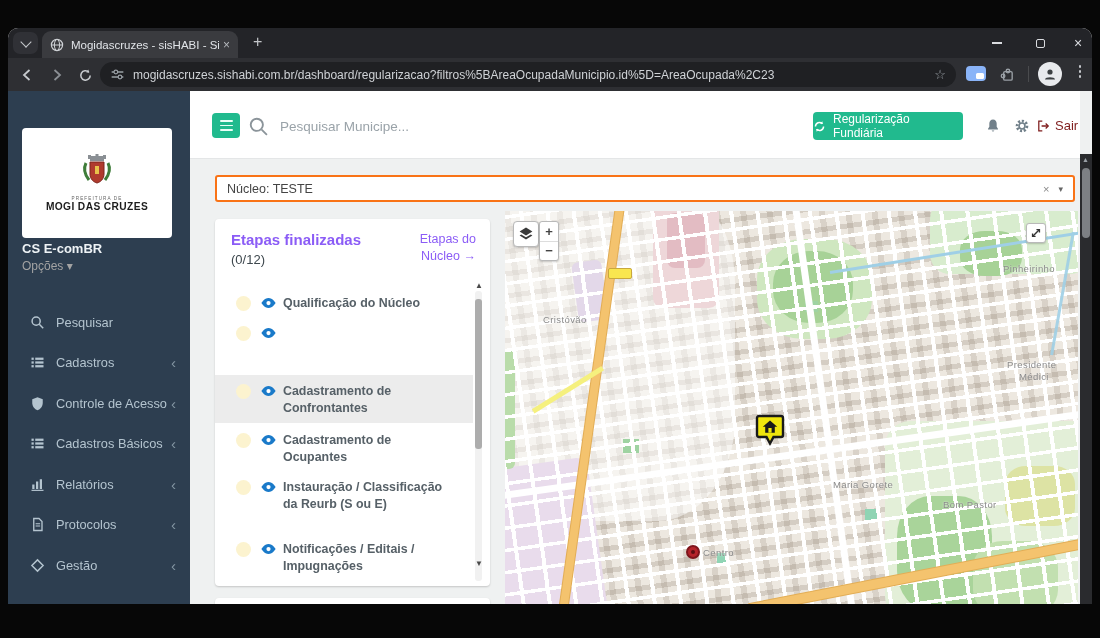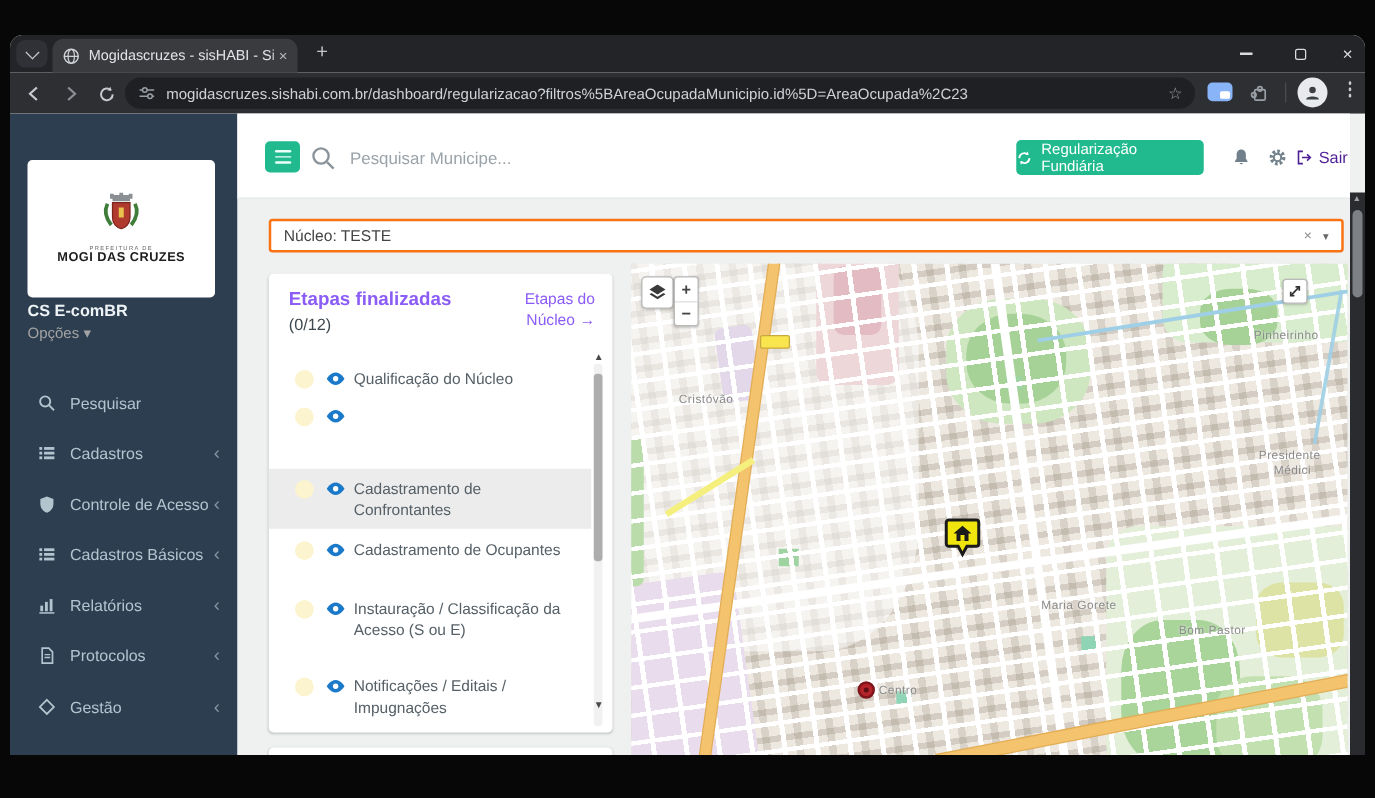--- a/index.html
+++ b/index.html
@@ -60,36 +60,36 @@
   .burger{position:absolute;left:22px;top:22px;width:28px;height:25px;background:#21ba8e;border-radius:4px;
           display:flex;flex-direction:column;justify-content:center;align-items:center;gap:3px;}
   .burger i{width:13px;height:1.8px;background:#eafff7;border-radius:1px;}
   .appsearch-ic{position:absolute;left:58px;top:25px;color:#8b949a;}
   .appsearch{position:absolute;left:88px;top:24px;width:300px;height:22px;border:none;outline:none;background:transparent;
              font-size:13.5px;color:#444;font-family:"Liberation Sans",sans-serif;}
   .appsearch::placeholder{color:#9aa3a9;}
   .greenbtn{position:absolute;left:623px;top:21px;width:150px;height:28px;background:#21ba8e;border-radius:4px;
             display:flex;align-items:center;justify-content:center;gap:7px;color:#fff;font-size:12px;}
   .tico{position:absolute;top:27px;color:#71808a;}
-  .sair{position:absolute;left:846px;top:27px;display:flex;align-items:center;gap:5px;color:#4c1d95;font-size:13px;}
+  .sair{position:absolute;left:846px;top:27px;display:flex;align-items:center;gap:5px;color:#7f1d1d;font-size:13px;}
 
   .select{position:absolute;left:25px;top:84px;width:860px;height:27px;background:#fff;border:2px solid #f97316;
           border-radius:3px;display:flex;align-items:center;padding:0 10px;font-size:12.5px;color:#444;}
   .select .right{margin-left:auto;display:flex;align-items:center;gap:9px;color:#888;}
   .select .clear{font-size:11px;}
   .select .caret{font-size:9px;color:#666;}
 
   
   .card{position:absolute;left:25px;top:128px;width:275px;height:367px;background:#fff;border-radius:4px;
         box-shadow:0 1px 2px rgba(0,0,0,.18);overflow:hidden;}
   .card-title{position:absolute;left:16px;top:12px;font-size:15px;font-weight:bold;color:#8b5cf6;}
   .card-sub{position:absolute;left:16px;top:33px;font-size:13px;color:#3d474d;}
   .card-link{position:absolute;right:14px;top:12px;width:100px;text-align:right;font-size:12.5px;line-height:17px;
              color:#8b5cf6;}
-  .erow{position:absolute;left:0;width:316px;}
+  .erow{position:absolute;left:0;width:316px;font-weight:bold;}
   .erow .dot{position:absolute;left:21px;top:1px;width:15px;height:15px;border-radius:50%;background:#fcf3cf;}
   .erow .eye{position:absolute;left:45px;top:2px;color:#1a7ac9;}
   .erow .elbl{display:block;margin-left:68px;width:168px;font-size:12.4px;line-height:17px;color:#566067;}
   .erow .ecnt{position:absolute;right:20px;top:1px;font-size:12px;color:#737373;}
   .hl-bg{position:absolute;left:0;top:156px;width:258px;height:48px;background:#ececec;}
   .lscroll-track{position:absolute;right:8px;top:72px;width:7px;height:290px;background:#f1f1f1;border-radius:3px;}
   .lscroll-thumb{position:absolute;right:8px;top:80px;width:7px;height:150px;background:#adadad;border-radius:3px;}
   .lcaret{position:absolute;right:7px;font-size:8px;color:#4a4a4a;}
   .card2{position:absolute;left:25px;top:507px;width:275px;height:40px;background:#fff;border-radius:4px;
          box-shadow:0 1px 2px rgba(0,0,0,.18);}
@@ -393,21 +393,21 @@
               </svg>
             <span class="elbl">Cadastramento de Ocupantes</span>
             <span class="ecnt">0/1</span>
           </div>
           <div class="erow" style="top:260px;">
             <span class="dot"></span>
             <svg class="eye" width="17" height="12" viewBox="0 0 24 16">
                 <path d="M12 1 C6 1 2 8 2 8 C2 8 6 15 12 15 C18 15 22 8 22 8 C22 8 18 1 12 1 Z" fill="currentColor"></path>
                 <circle cx="12" cy="8" r="3" fill="#fff"></circle>
               </svg>
-            <span class="elbl">Instauração / Classificação da Acesso (S ou E)</span>
+            <span class="elbl">Instauração / Classificação da Reurb (S ou E)</span>
             <span class="ecnt">0/1</span>
           </div>
           <div class="erow" style="top:322px;">
             <span class="dot"></span>
             <svg class="eye" width="17" height="12" viewBox="0 0 24 16">
                 <path d="M12 1 C6 1 2 8 2 8 C2 8 6 15 12 15 C18 15 22 8 22 8 C22 8 18 1 12 1 Z" fill="currentColor"></path>
                 <circle cx="12" cy="8" r="3" fill="#fff"></circle>
               </svg>
             <span class="elbl">Notificações / Editais / Impugnações</span>
             <span class="ecnt">0/1</span>

